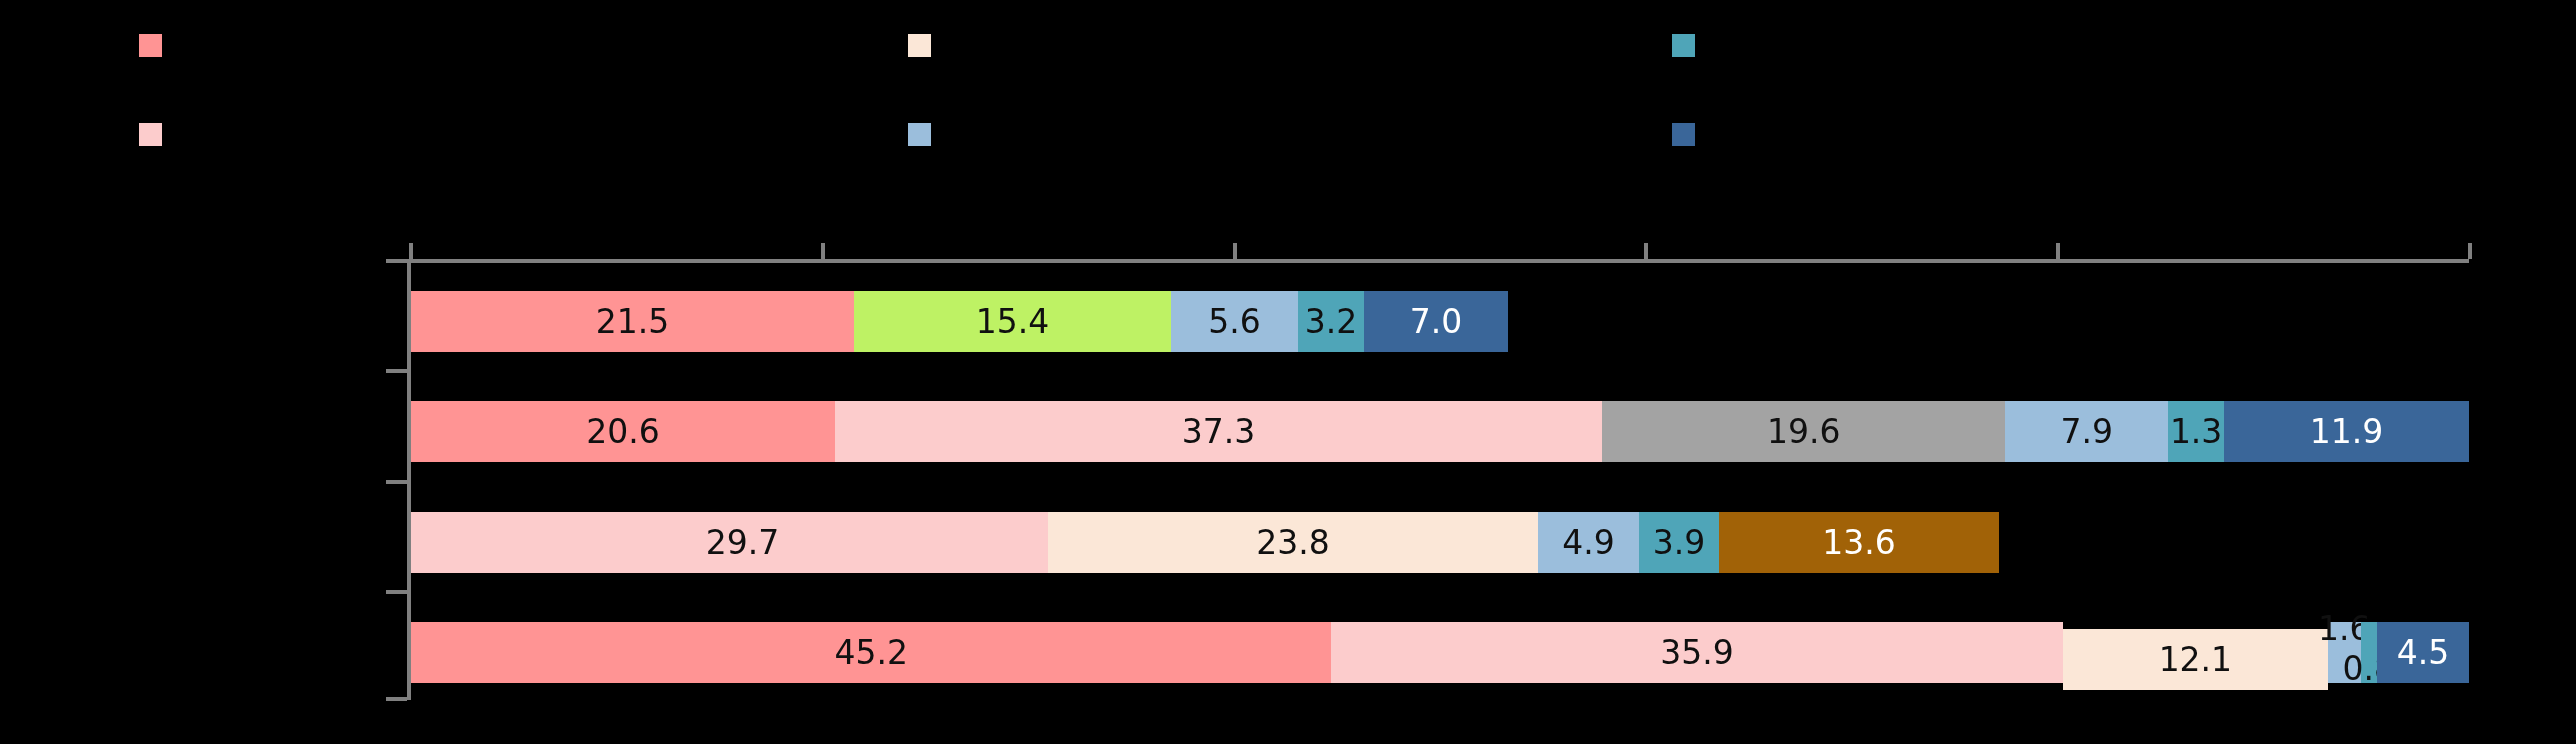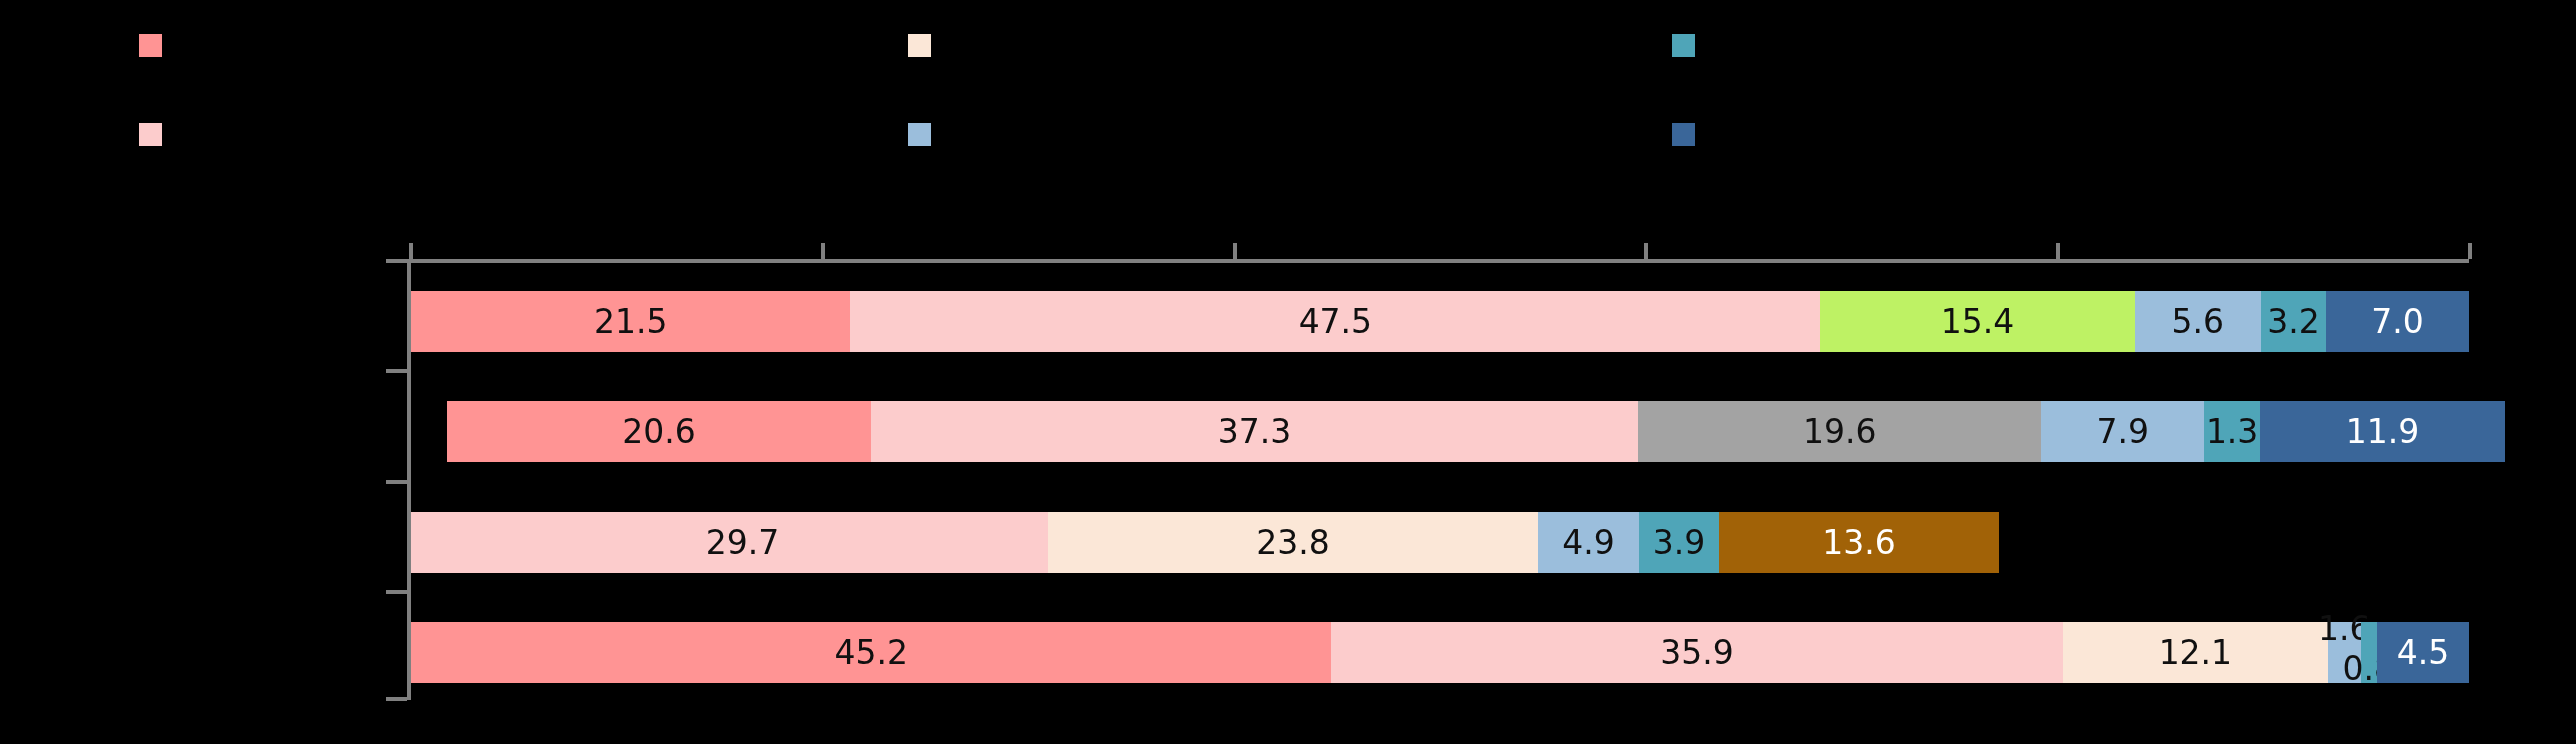--- a/index.html
+++ b/index.html
@@ -210,37 +210,34 @@
       <div class="ytick-label" style="top: 56px;"></div>
       <div class="ytick-label" style="top: 166px;"></div>
       <div class="ytick-label" style="top: 276px;"></div>
       <div class="ytick-label" style="top: 386px;"></div>
     </div>
   <div id="bars">
       <div class="bar-row" style="top: 32px;">
         <div class="bar-seg" style="width: 443px; background: rgb(255, 148, 148);">
           <span class="seg-label">21.5</span>
         </div>
-        <div class="bar-seg" style="width: 978px; background: rgb(252, 204, 204);">
-          <span class="seg-label">47.5</span>
-        </div>
         <div class="bar-seg" style="width: 317px; background: #bef264;">
           <span class="seg-label">15.4</span>
         </div>
         <div class="bar-seg" style="width: 127px; background: rgb(155, 190, 220);">
           <span class="seg-label">5.6</span>
         </div>
         <div class="bar-seg" style="width: 66px; background: rgb(79, 165, 184);">
           <span class="seg-label">3.2</span>
         </div>
         <div class="bar-seg" style="width: 144px; background: rgb(58, 102, 153);">
           <span class="seg-label light">7.0</span>
         </div>
       </div>
-      <div class="bar-row" style="top: 142px; padding-left: 36px;">
+      <div class="bar-row" style="top: 142px;">
         <div class="bar-seg" style="width: 424px; background: rgb(255, 148, 148);">
           <span class="seg-label">20.6</span>
         </div>
         <div class="bar-seg" style="width: 768px; background: rgb(252, 204, 204);">
           <span class="seg-label">37.3</span>
         </div>
         <div class="bar-seg" style="width: 403px; background: #a3a3a3; justify-content: center;">
           <span class="seg-label">19.6</span>
         </div>
         <div class="bar-seg" style="width: 163px; background: rgb(155, 190, 220);">
@@ -270,21 +267,21 @@
           <span class="seg-label light">13.6</span>
         </div>
       </div>
       <div class="bar-row" style="top: 363px;">
         <div class="bar-seg" style="width: 930px; background: rgb(255, 148, 148);">
           <span class="seg-label">45.2</span>
         </div>
         <div class="bar-seg" style="width: 739px; background: rgb(252, 204, 204);">
           <span class="seg-label">35.9</span>
         </div>
-        <div class="bar-seg" style="width: 268px; background: rgb(251, 231, 215);">
+        <div class="bar-seg" style="width: 268px; background: rgb(251, 231, 215); margin-top: 7px;">
           <span class="seg-label">12.1</span>
         </div>
         <div class="bar-seg" style="width: 33px; background: rgb(155, 190, 220);">
           <span class="seg-label up">1.6</span>
         </div>
         <div class="bar-seg" style="width: 16.5px; background: rgb(79, 165, 184);">
           <span class="seg-label down">0.8</span>
         </div>
         <div class="bar-seg" style="width: 93px; background: rgb(58, 102, 153);">
           <span class="seg-label light">4.5</span>

